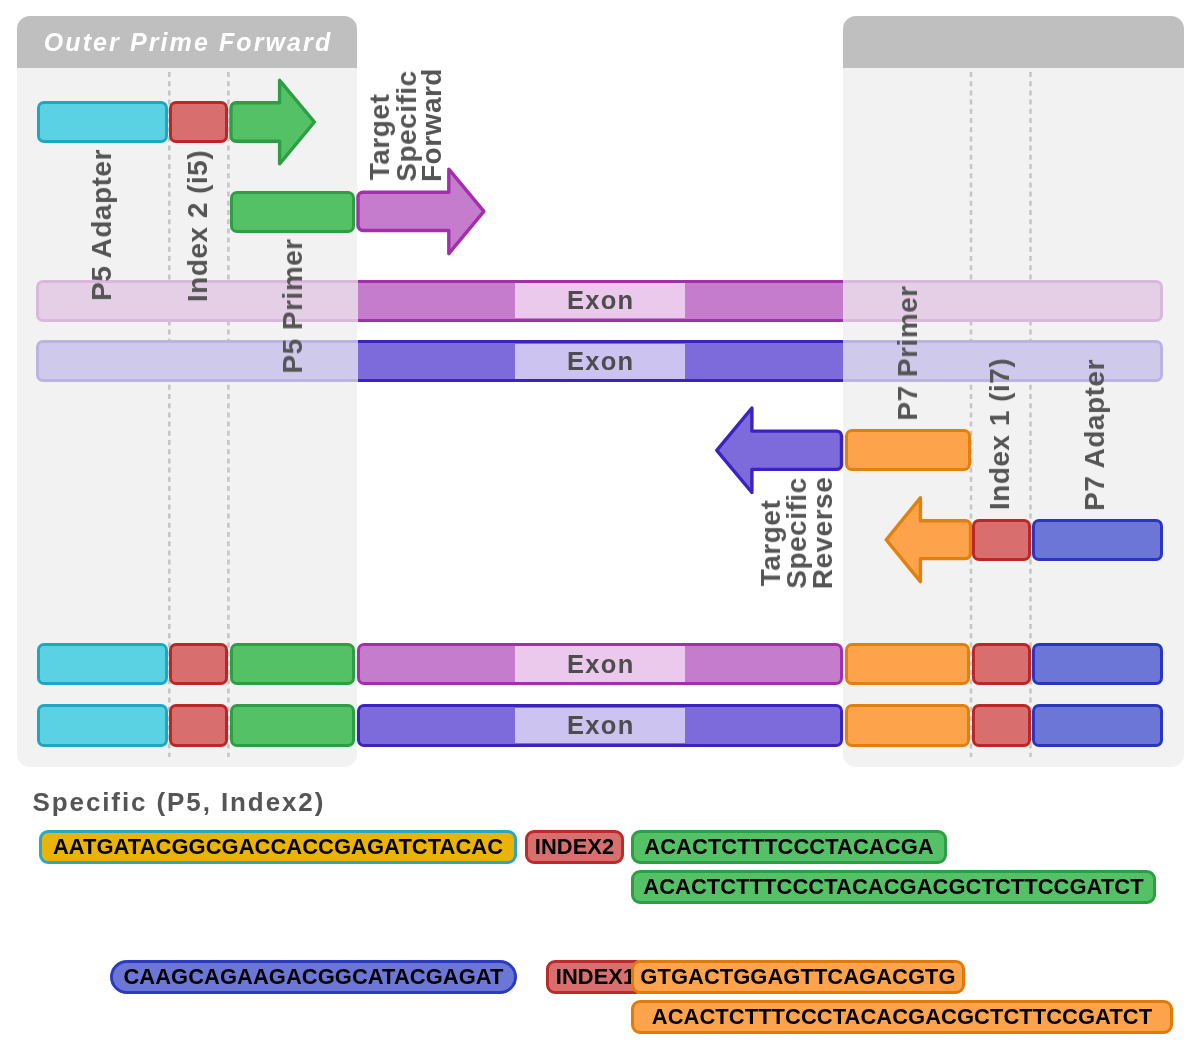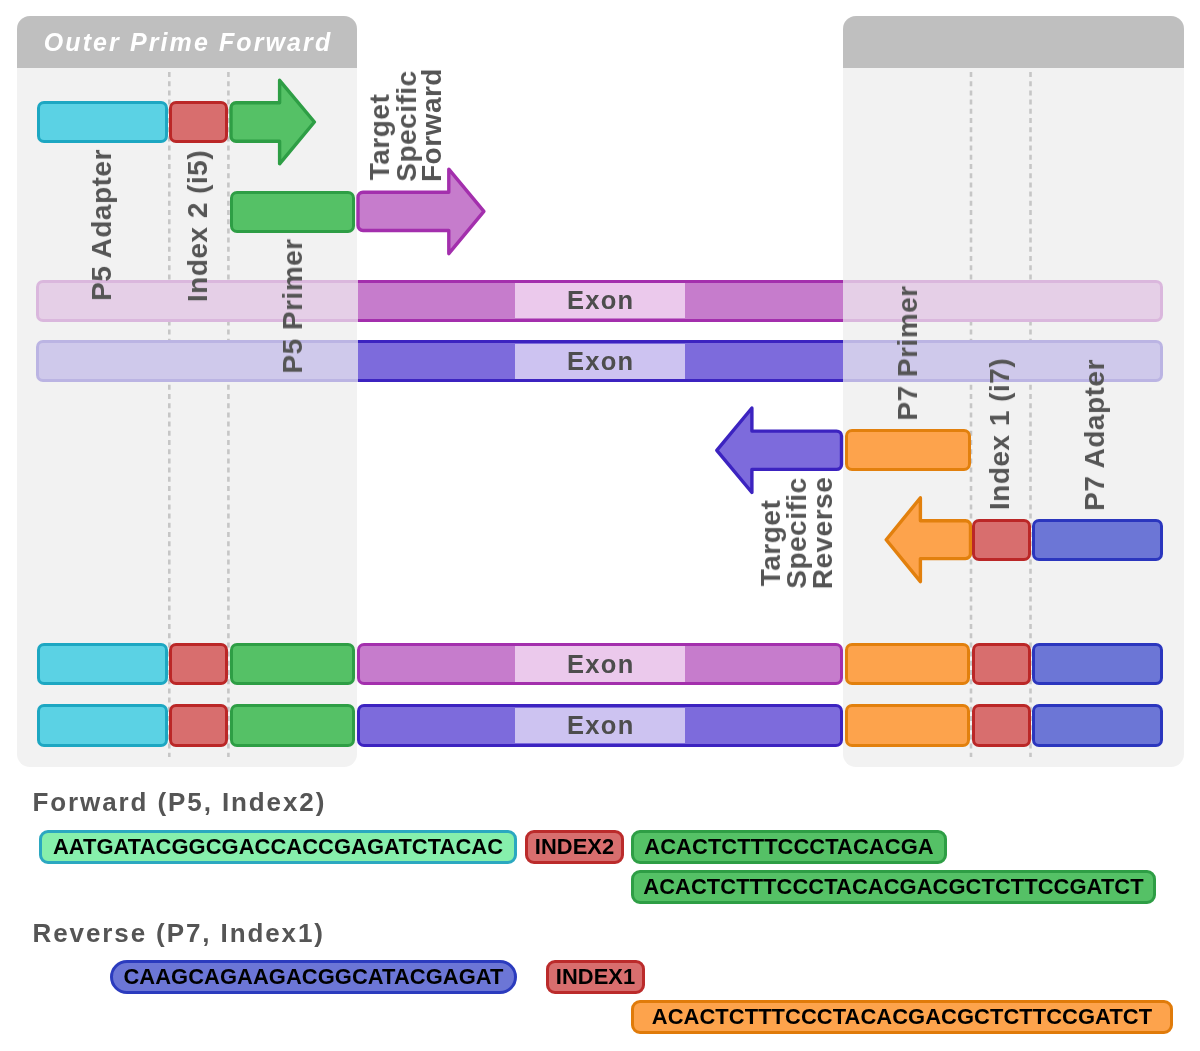--- a/index.html
+++ b/index.html
@@ -133,24 +133,24 @@
   <div class="vlabel" style="left:1095px;top:434.5px;">P7 Adapter</div>
 
   <div class="vlabel" style="left:380.1px;top:136.5px;">Target</div>
   <div class="vlabel" style="left:406.8px;top:126.2px;">Specific</div>
   <div class="vlabel" style="left:431.8px;top:125.2px;">Forward</div>
 
   <div class="vlabel" style="left:771px;top:542.7px;">Target</div>
   <div class="vlabel" style="left:797px;top:532.8px;">Specific</div>
   <div class="vlabel" style="left:822.8px;top:533px;">Reverse</div>
 
-  <div class="seqhead" style="left:32.5px;top:787px;">Forward (P5, Index2)</div>
-  <div class="seqpill" style="left:39px;top:830px;width:478px;height:34px;background:#86efac;border-color:#2BA8C0;">AATGATACGGCGACCACCGAGATCTACAC</div>
+  <div class="seqhead" style="left:32.5px;top:787px;">Specific (P5, Index2)</div>
+  <div class="seqpill" style="left:39px;top:830px;width:478px;height:34px;background:#eab308;border-color:#2BA8C0;">AATGATACGGCGACCACCGAGATCTACAC</div>
   <div class="seqpill" style="left:525px;top:830px;width:99px;height:34px;background:#D86E6E;border-color:#BB2B2B;">INDEX2</div>
   <div class="seqpill" style="left:631px;top:870px;width:525px;height:34px;background:#55C166;border-color:#2E9E45;">ACACTCTTTCCCTACACGACGCTCTTCCGATCT</div>
   <div class="seqpill" style="left:631px;top:830px;width:316px;height:34px;background:#55C166;border-color:#2E9E45;">ACACTCTTTCCCTACACGA</div>
 
-  <div class="seqhead" style="left:32.5px;top:918px;">Reverse (P7, Index1)</div>
   <div class="seqpill" style="left:110px;top:960px;width:407px;height:34px;background:#6C76D6;border-color:#2B3BBE;border-radius:17px;">CAAGCAGAAGACGGCATACGAGAT</div>
   <div class="seqpill" style="left:546px;top:960px;width:99px;height:34px;background:#D86E6E;border-color:#BB2B2B;">INDEX1</div>
+  <div class="seqpill" style="left:631px;top:960px;width:334px;height:34px;background:#FDA34C;border-color:#E07B0A;">GTGACTGGAGTTCAGACGTG</div>
   <div class="seqpill" style="left:631px;top:1000px;width:542px;height:34px;background:#FDA34C;border-color:#E07B0A;">ACACTCTTTCCCTACACGACGCTCTTCCGATCT</div>
 
 </div>
 
 </body></html>

